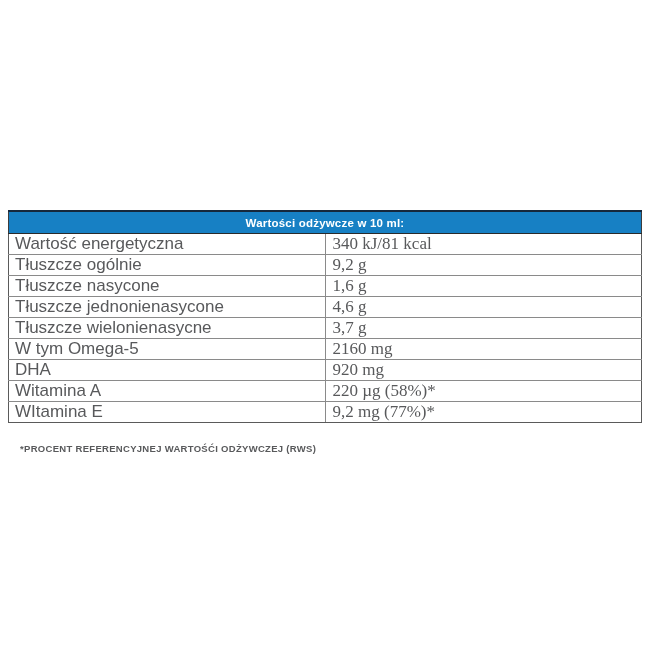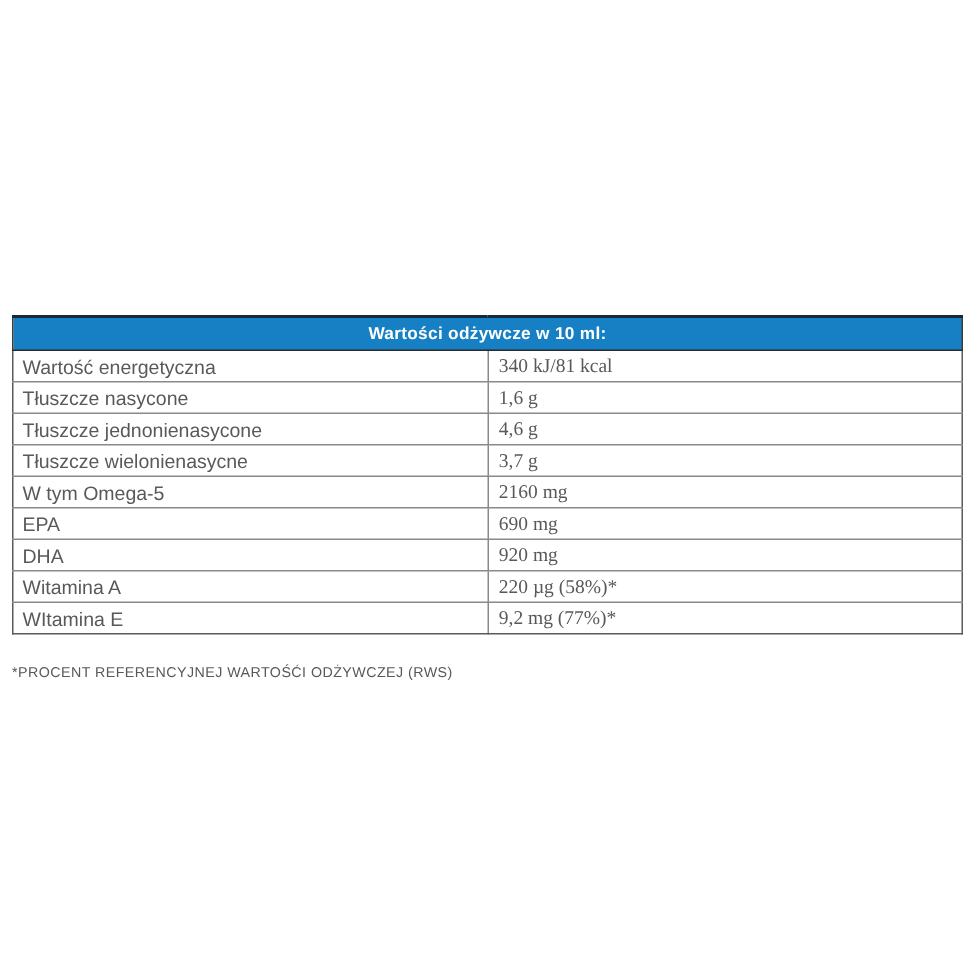--- a/index.html
+++ b/index.html
@@ -36,78 +36,79 @@
     vertical-align: middle;
     letter-spacing: 0.2px;
     border-top: 2px solid #16283c;
     border-left: 1px solid #3c3c3c;
     border-right: 1px solid #3c3c3c;
     border-bottom: 1px solid #2a2a2a;
     padding: 0;
   }
   table.nutri td {
     height: 20px;
-    font-size: 13px;
+    font-size: 17px;
     color: #58595b;
     vertical-align: middle;
     border: 1px solid #8a8a8a;
     padding: 0 0 0 6px;
     white-space: nowrap;
     overflow: hidden;
   }
   table.nutri td.label-cell { width: 409px; }
   table.nutri td.value-cell { width: 225px; padding-left: 7px; }
   table.nutri tr td { border-left: 1px solid #5a5a5a; }
   table.nutri tr td.value-cell { border-right: 1px solid #5a5a5a; font-family: Liberation Serif, serif; }
   table.nutri tr:last-child td { border-bottom: 1px solid #5a5a5a; }
   .footnote {
     position: absolute;
-    left: 8px;
+    left: 20px;
     top: 443px;
     font-size: 9.5px;
     color: #58595b;
     letter-spacing: 0.3px;
     white-space: nowrap;
+    font-weight: bold;
   }
 </style>
 </head>
 <body>
 
 <div class="nutri-wrap">
   <table class="nutri">
     <thead>
       <tr>
         <th class="header" colspan="2">Wartości odżywcze w 10 ml:</th>
       </tr>
     </thead>
     <tbody id="nutri-body">
 
     <tr>
           <td class="label-cell">Wartość energetyczna</td>
           <td class="value-cell">340 kJ/81 kcal</td>
         </tr>
         <tr>
+          <td class="label-cell">Tłuszcze ogólnie</td>
+          <td class="value-cell">9,2 g</td>
+        </tr>
+        <tr>
           <td class="label-cell">Tłuszcze nasycone</td>
           <td class="value-cell">1,6 g</td>
         </tr>
         <tr>
           <td class="label-cell">Tłuszcze jednonienasycone</td>
           <td class="value-cell">4,6 g</td>
         </tr>
         <tr>
           <td class="label-cell">Tłuszcze wielonienasycne</td>
           <td class="value-cell">3,7 g</td>
         </tr>
         <tr>
           <td class="label-cell">W tym Omega-5</td>
           <td class="value-cell">2160 mg</td>
-        </tr>
-        <tr>
-          <td class="label-cell">EPA</td>
-          <td class="value-cell">690 mg</td>
         </tr>
         <tr>
           <td class="label-cell">DHA</td>
           <td class="value-cell">920 mg</td>
         </tr>
         <tr>
           <td class="label-cell">Witamina A</td>
           <td class="value-cell">220 µg (58%)*</td>
         </tr>
         <tr>

